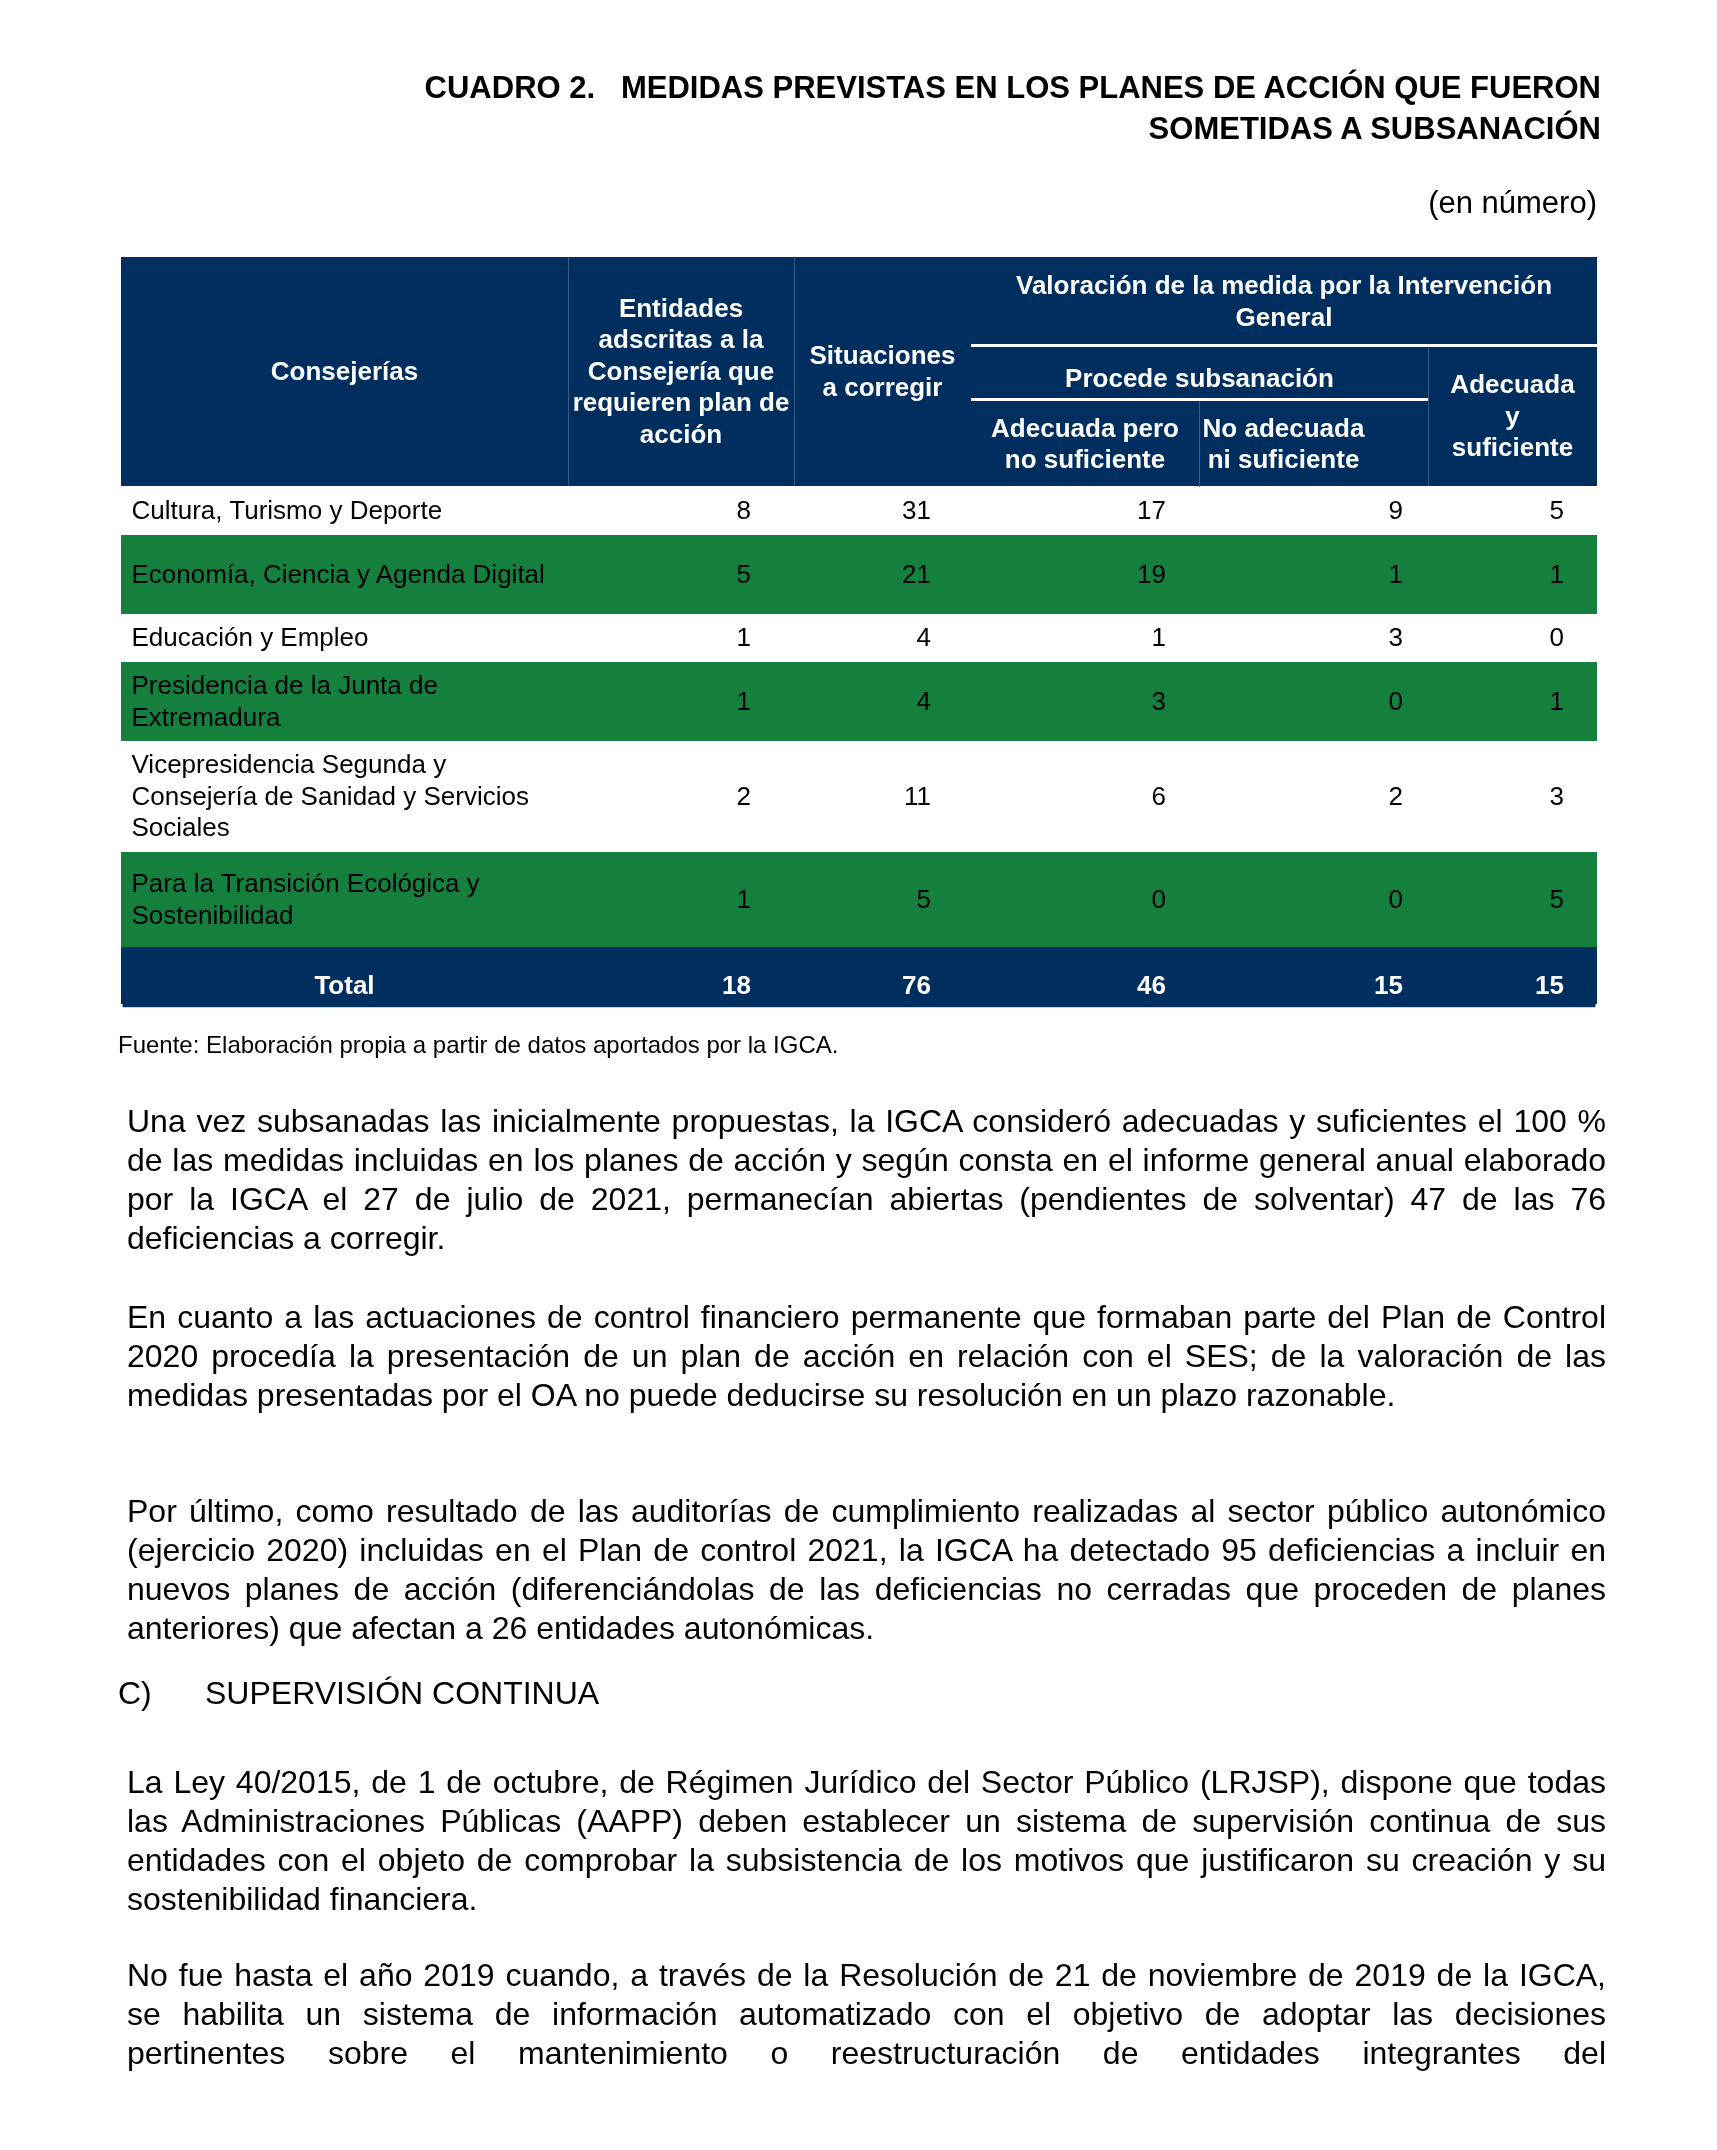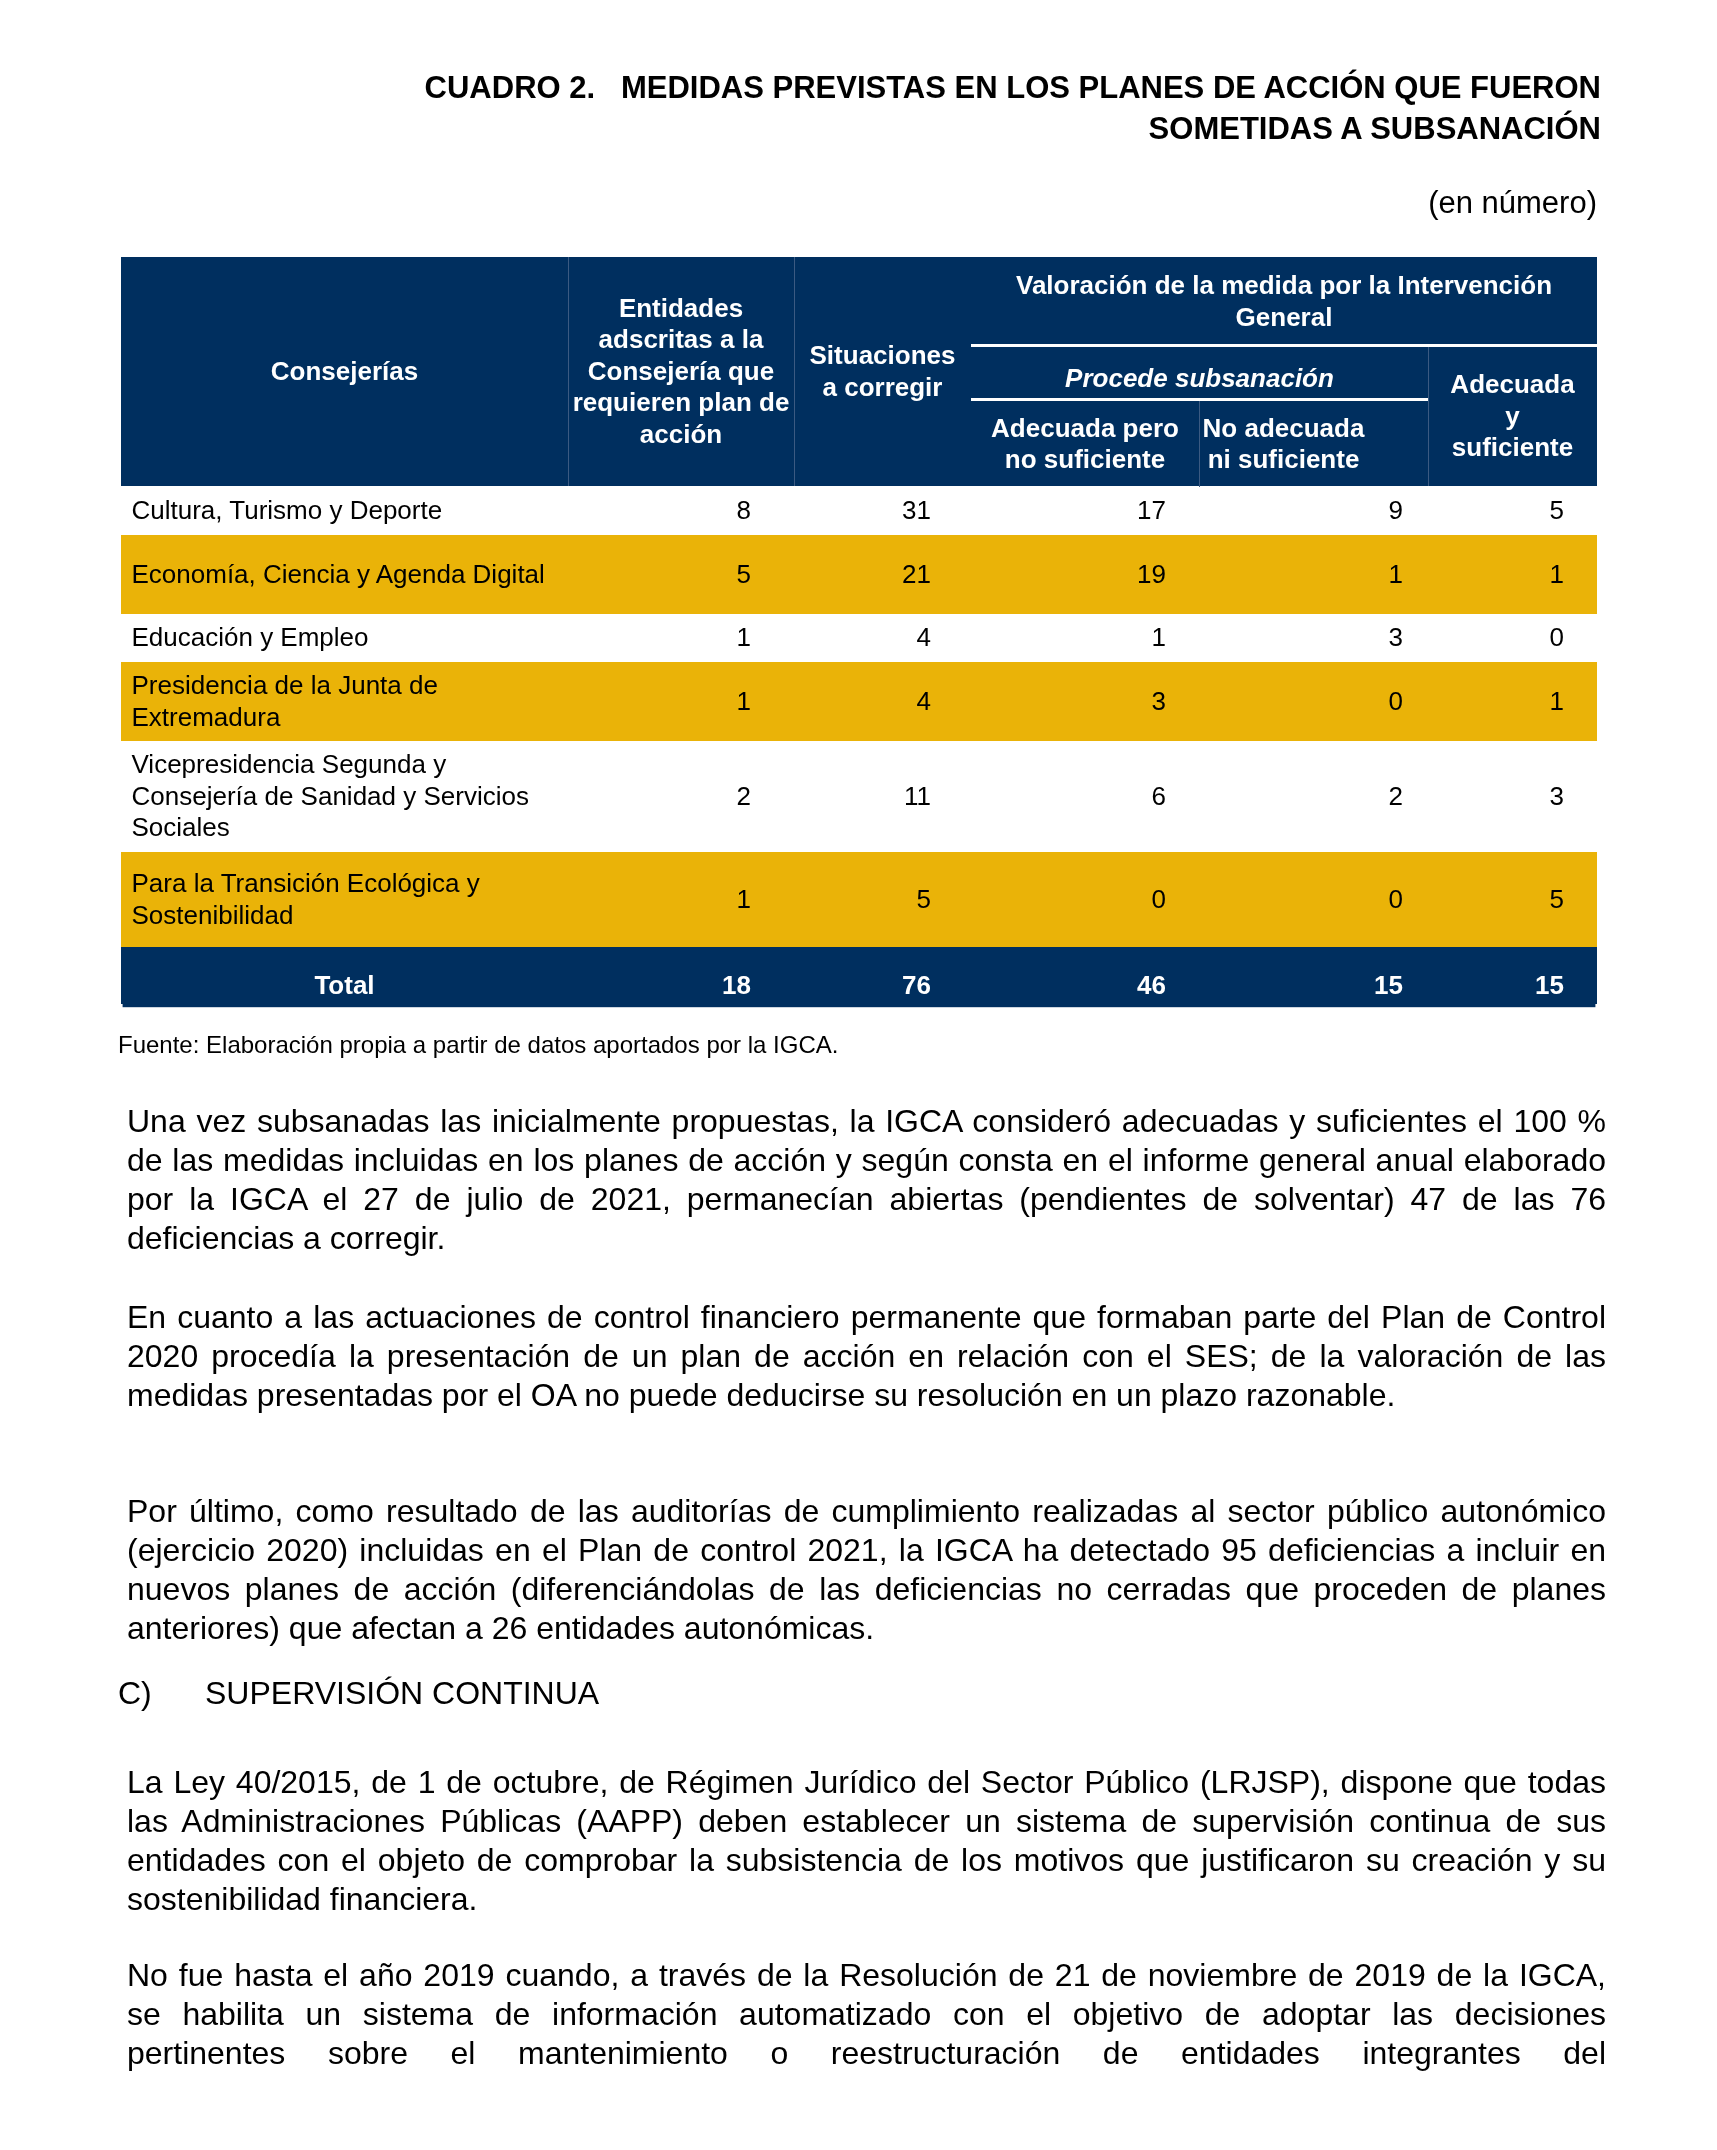--- a/index.html
+++ b/index.html
@@ -21,21 +21,21 @@
   
   .tbl { position: absolute; left: 121px; top: 257px; width: 1476px; }
   .thead {
     position: relative; height: 229px; background: #002F5F; color: #fff;
     font-weight: bold; font-size: 26px; line-height: 31.5px;
   }
   .hcell { position: absolute; display: flex; align-items: center; justify-content: center; text-align: center; }
   .vline { position: absolute; width: 0.8px; background: #3b5a82; }
   .hline { position: absolute; height: 3.2px; background: #ffffff; }
   .trow { position: relative; display: flex; font-size: 26px; line-height: 31.5px; }
-  .trow.band { background: #eab308; }
+  .trow.band { background: #15803d; }
   .trow .c { box-sizing: border-box; display: flex; align-items: center; }
   .trow .c.name { width: 447px; padding-left: 10.5px; }
   .trow .c.num { justify-content: flex-end; }
   .c2 { width: 226px; padding-right: 43px; }
   .c3 { width: 177px; padding-right: 40px; }
   .c4 { width: 228px; padding-right: 33px; }
   .c5 { width: 229px; padding-right: 25px; }
   .c6 { width: 169px; padding-right: 33px; }
   .trow.total {
     background: #002F5F; color: #fff; font-weight: bold;
@@ -67,21 +67,21 @@
 
 <div class="tbl">
   <div class="thead">
     <div class="hcell" style="left:0;top:0;width:447px;height:229px;">Consejerías</div>
     <div class="vline" style="left:447px;top:0;height:229px;"></div>
     <div class="hcell" style="left:447px;top:0;width:226px;height:229px;padding:0 4px;box-sizing:border-box;">Entidades adscritas a la Consejería que requieren plan de acción</div>
     <div class="vline" style="left:673px;top:0;height:229px;"></div>
     <div class="hcell" style="left:673px;top:0;width:177px;height:229px;padding:0 8px;box-sizing:border-box;">Situaciones a corregir</div>
     <div class="hcell" style="left:850px;top:0;width:626px;height:89px;padding:0 16px;box-sizing:border-box;">Valoración de la medida por la Intervención General</div>
     <div class="hline" style="left:850px;top:87px;width:626px;"></div>
-    <div class="hcell" style="left:850px;top:90px;width:457px;height:63px;font-style:italic;">Procede subsanación</div>
+    <div class="hcell" style="left:850px;top:90px;width:457px;height:63px;">Procede subsanación</div>
     <div class="hline" style="left:850px;top:141px;width:457px;"></div>
     <div class="hcell" style="left:850px;top:144px;width:228px;height:86px;padding:0 19.4px;box-sizing:border-box;">Adecuada pero no suficiente</div>
     <div class="vline" style="left:1078px;top:144px;height:86px;"></div>
     <div class="hcell" style="left:1048px;top:144px;width:229px;height:86px;padding:0 27.5px;box-sizing:border-box;">No adecuada ni suficiente</div>
     <div class="vline" style="left:1307px;top:90px;height:139px;"></div>
     <div class="hcell" style="left:1307px;top:90px;width:169px;height:139px;padding:0 16px;box-sizing:border-box;">Adecuada y suficiente</div>
   </div>
 
   <div class="trow" style="height:49px;">
     <div class="c name">Cultura, Turismo y Deporte</div>

